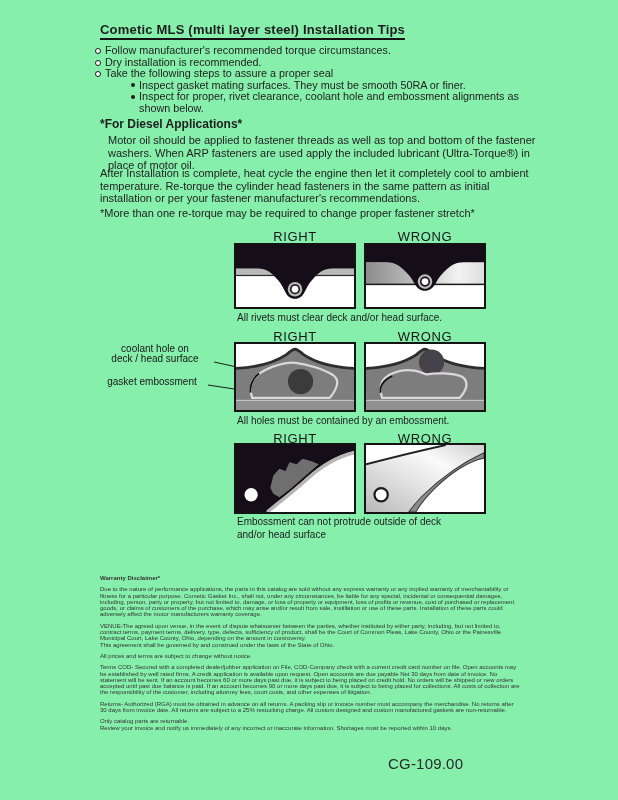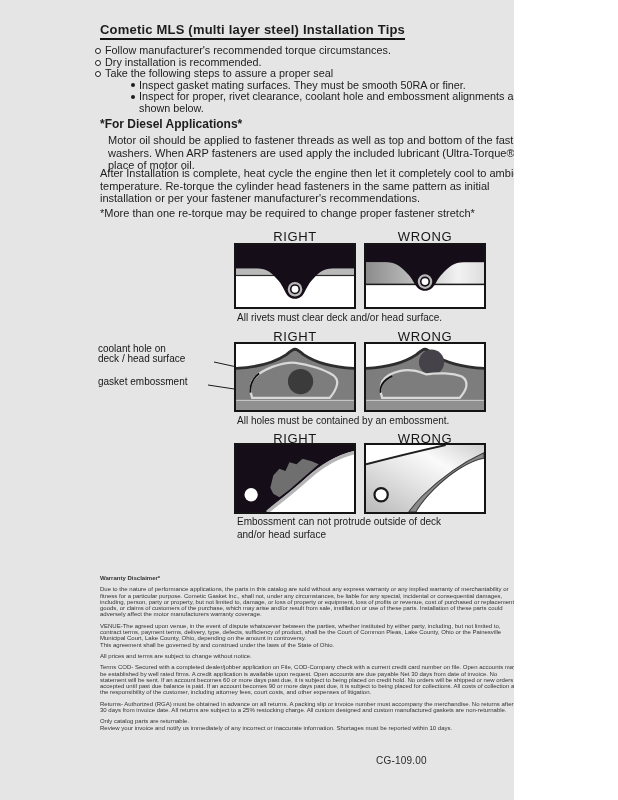--- a/index.html
+++ b/index.html
@@ -1,16 +1,16 @@
 <!DOCTYPE html>
 <html><head>
 <meta charset="utf-8">
 <style>
   html,body{margin:0;padding:0;background:#ffffff;}
-  .page{position:relative;width:514px;height:800px;background:#e5e5e5;overflow:hidden;
+  .page{position:relative;width:618px;height:800px;background:#86efac;overflow:hidden;
         font-family:"Liberation Sans","DejaVu Sans",sans-serif;color:#1d1d1d;}
   .abs{position:absolute;}
   
   .title{left:100px;top:22px;font-size:13px;font-weight:bold;letter-spacing:.2px;
          border-bottom:2px solid #141414;padding-bottom:1px;white-space:nowrap;}
   
   .bullets{left:95px;top:45px;width:450px;font-size:10.8px;line-height:11.6px;}
   .b{display:flex;align-items:flex-start;}
   .b .mk{flex:0 0 auto;margin:3px 4px 0 0;width:4px;height:4px;border:1px solid #1d1d1d;
          border-radius:50%;background:#fff;}
@@ -19,26 +19,26 @@
   
   .h2{left:100px;top:117px;font-size:12px;font-weight:bold;}
   .para{left:100px;width:436px;font-size:11px;line-height:12.6px;}
   .p1{top:134px;margin-left:8px;} .p2{top:167px;} .p3{top:207px;}
   
   .rw{width:122px;text-align:center;font-size:13px;letter-spacing:.6px;color:#161616;}
   .panel{width:122px;box-sizing:border-box;border:2.5px solid #141414;background:#fff;}
   .panel svg{display:block;width:100%;height:100%;}
   .cap{font-size:10px;color:#1b1b1b;}
   .prelines{white-space:pre-line;}
-  .sideLabel{font-size:10px;line-height:9.8px;text-align:left;color:#161616;}
+  .sideLabel{font-size:10px;line-height:9.8px;text-align:center;color:#161616;}
   
   .legal{left:100px;top:575px;width:420px;font-size:6px;line-height:6.3px;color:#333;}
   .legal p{margin:0 0 5px 0;white-space:pre-line;}
   .legal .lh{font-weight:bold;margin-bottom:5px;}
-  .footer{left:376px;top:755px;font-size:10px;color:#2a2a2a;letter-spacing:.2px;}
+  .footer{left:388px;top:755px;font-size:15px;color:#2a2a2a;letter-spacing:.2px;}
 </style>
 </head>
 <body>
 
 <div class="page">
 
   <div class="abs title">Cometic MLS (multi layer steel) Installation Tips</div>
 
   <div class="abs bullets">
     <div class="b">

